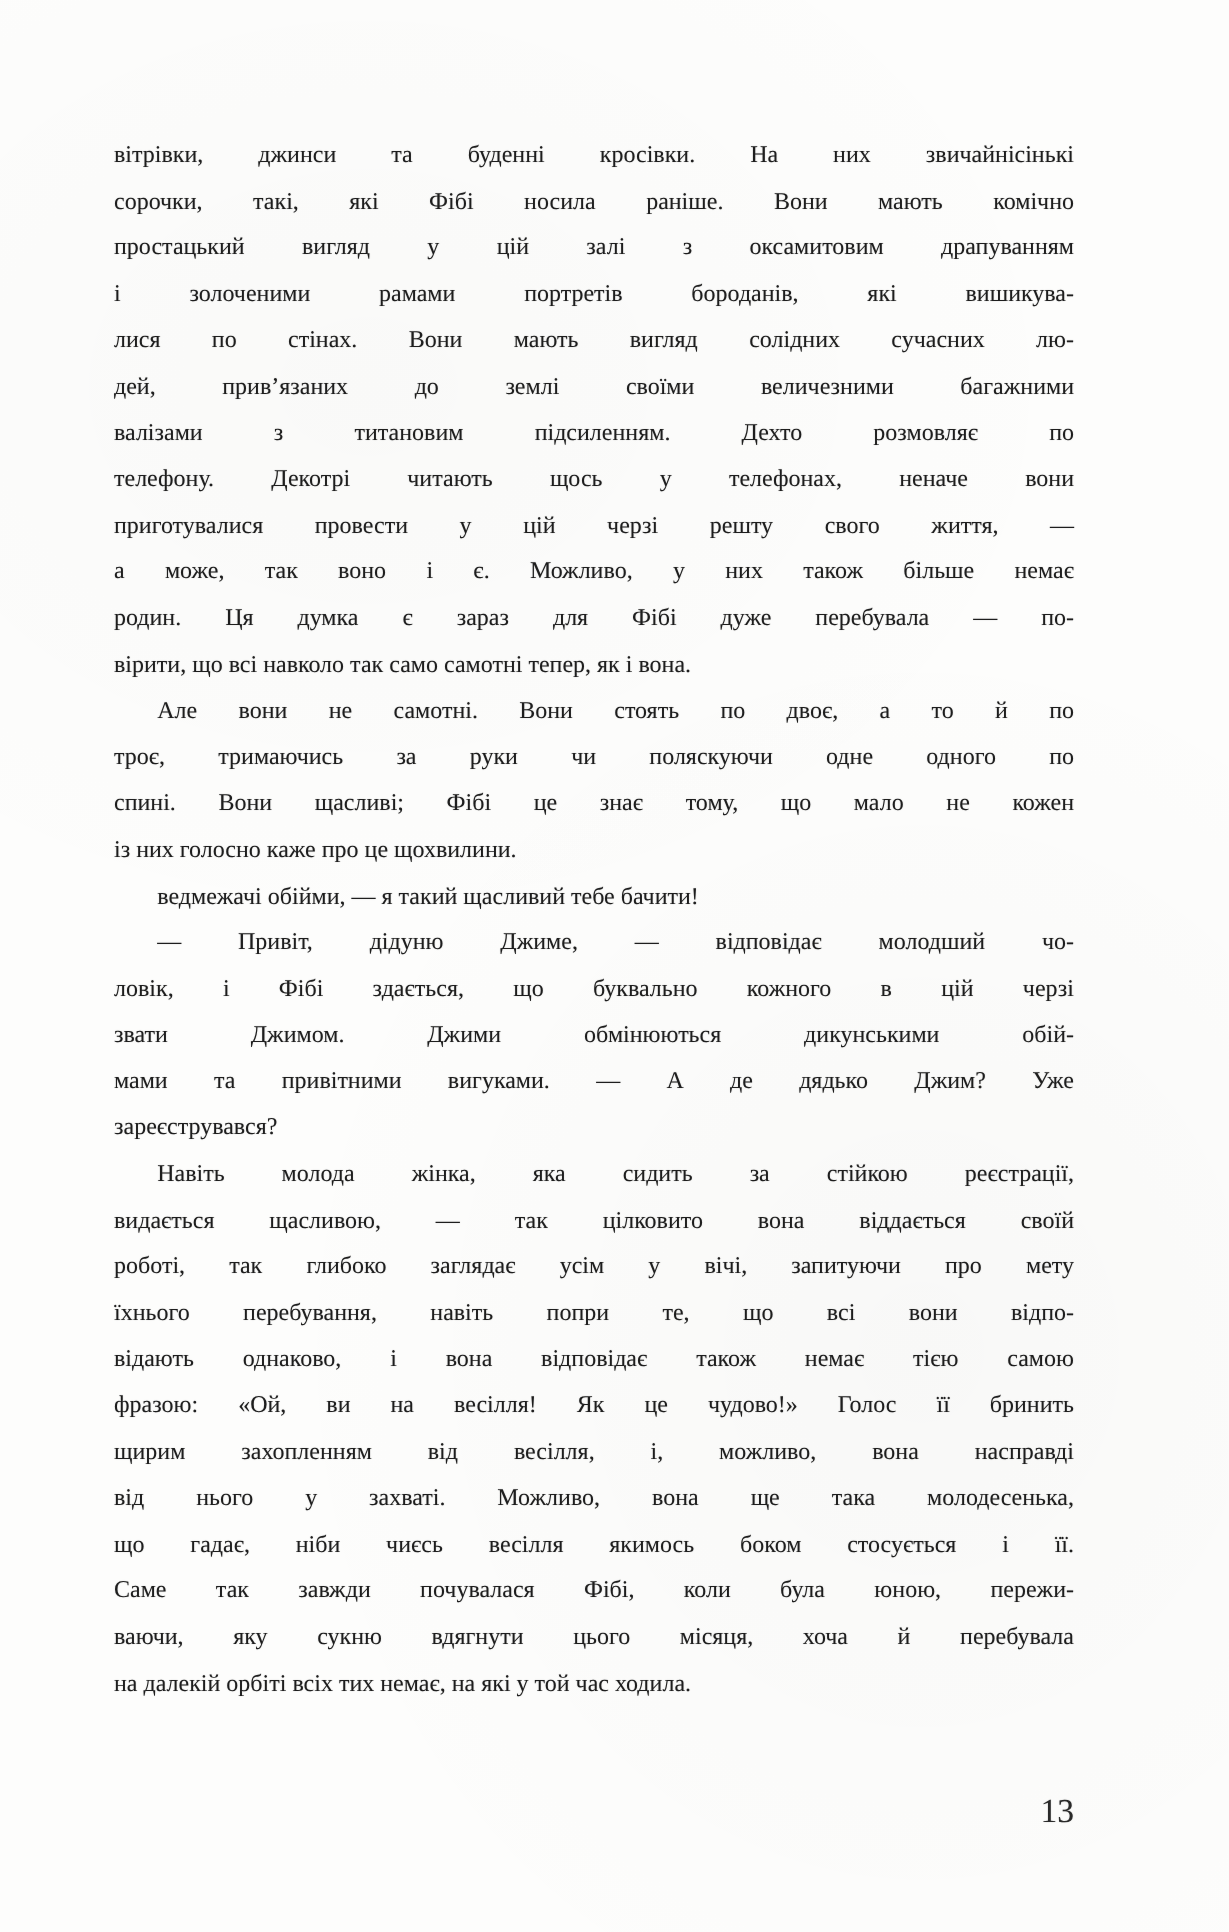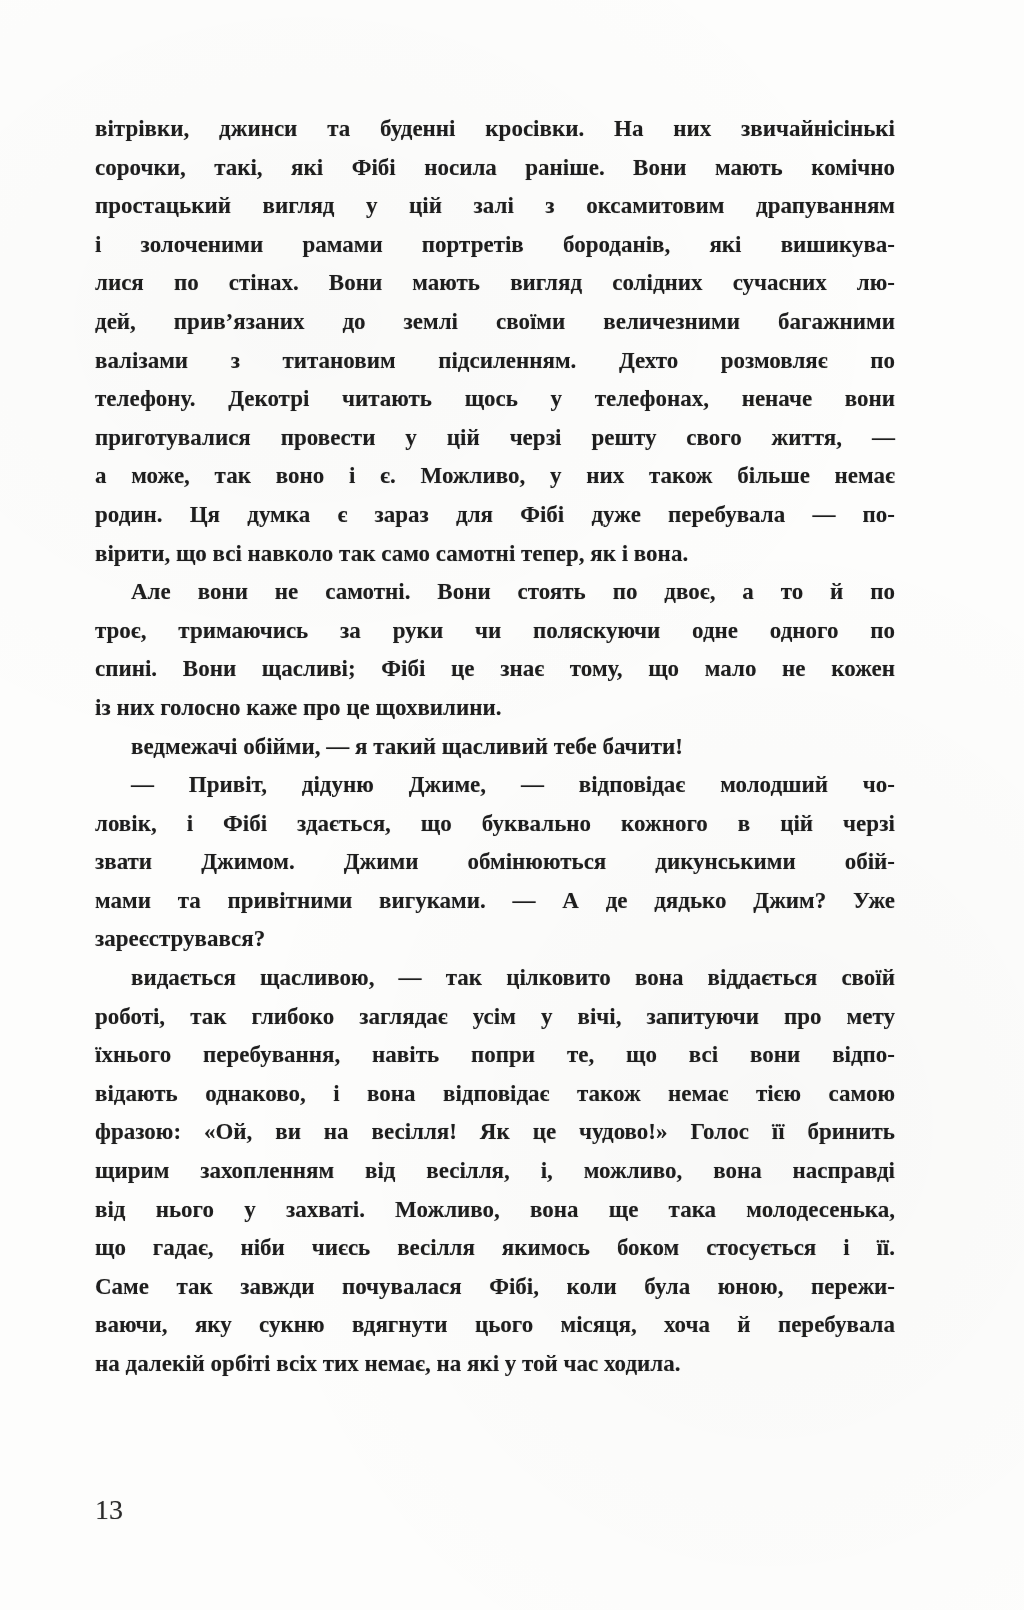--- a/index.html
+++ b/index.html
@@ -21,24 +21,23 @@
       radial-gradient(ellipse 900px 700px at 30% 20%, rgba(0,0,0,0.015), transparent 70%),
       radial-gradient(ellipse 800px 900px at 75% 70%, rgba(0,0,0,0.018), transparent 70%),
       #fdfdfc;
   }
   .text-block {
     position: absolute;
     left: 95px;
     top: 110px;
     width: 800px;
     color: #1e1e1e;
-    font-size: 23px;
+    font-size: 20px;
     line-height: 38.6px;
     text-shadow: 0 0 1px rgba(30,30,30,0.30);
-    font-weight: bold;
   }
   .para {
     margin: 0;
     padding: 0;
   }
   .line {
     text-align: justify;
     text-align-last: justify;
     white-space: normal;
     height: 38.6px;
@@ -48,21 +47,21 @@
     text-align-last: left;
   }
   .para.indent .line:first-child {
     text-indent: 36px;
   }
   .page-number {
     position: absolute;
     left: 95px;
     top: 1492px;
     width: 800px;
-    text-align: left;
+    text-align: right;
     color: #2a2a2a;
     font-size: 28px;
     line-height: 36px;
     text-shadow: 0 0 1px rgba(30,30,30,0.30);
   }
 </style>
 </head>
 <body>
 
 <div class="page">
@@ -91,20 +90,21 @@
         <div class="line last">ведмежачі обійми, — я такий щасливий тебе бачити!</div>
       </div>
       <div class="para indent">
         <div class="line">— Привіт, дідуню Джиме, — відповідає молодший чо-</div>
         <div class="line">ловік, і Фібі здається, що буквально кожного в цій черзі</div>
         <div class="line">звати Джимом. Джими обмінюються дикунськими обій-</div>
         <div class="line">мами та привітними вигуками. — А де дядько Джим? Уже</div>
         <div class="line last">зареєструвався?</div>
       </div>
       <div class="para indent">
+        <div class="line">Навіть молода жінка, яка сидить за стійкою реєстрації,</div>
         <div class="line">видається щасливою, — так цілковито вона віддається своїй</div>
         <div class="line">роботі, так глибоко заглядає усім у вічі, запитуючи про мету</div>
         <div class="line">їхнього перебування, навіть попри те, що всі вони відпо-</div>
         <div class="line">відають однаково, і вона відповідає також немає тією самою</div>
         <div class="line">фразою: «Ой, ви на весілля! Як це чудово!» Голос її бринить</div>
         <div class="line">щирим захопленням від весілля, і, можливо, вона насправді</div>
         <div class="line">від нього у захваті. Можливо, вона ще така молодесенька,</div>
         <div class="line">що гадає, ніби чиєсь весілля якимось боком стосується і її.</div>
         <div class="line">Саме так завжди почувалася Фібі, коли була юною, пережи-</div>
         <div class="line">ваючи, яку сукню вдягнути цього місяця, хоча й перебувала</div>

